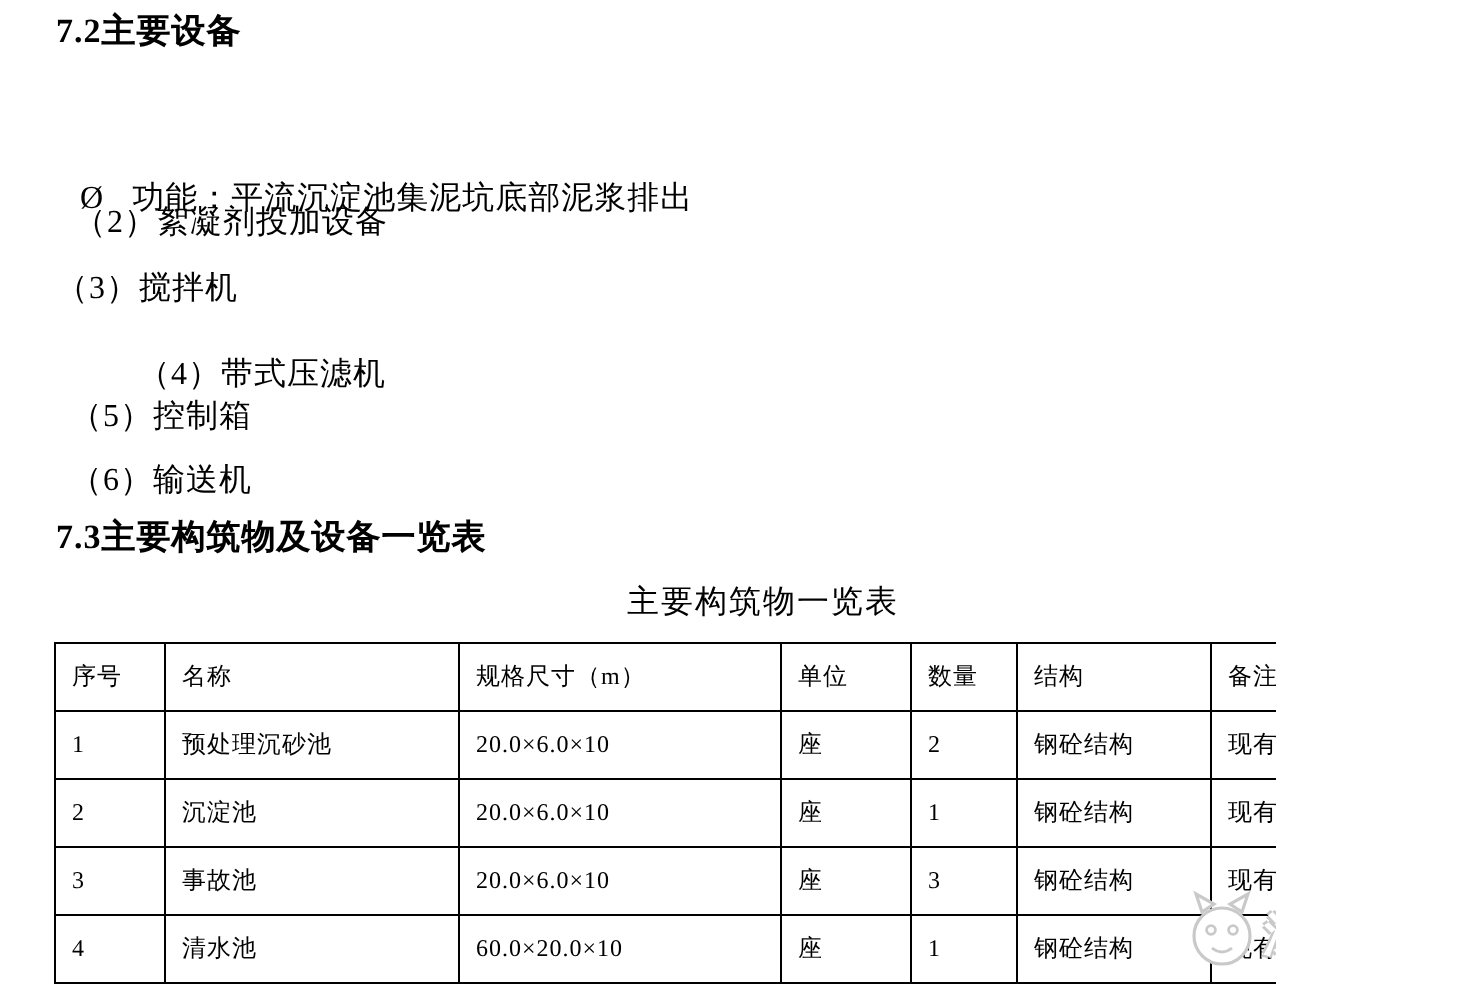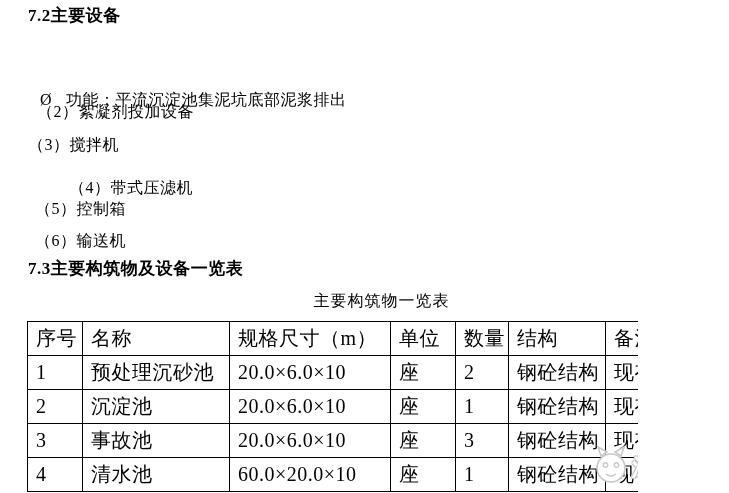--- a/index.html
+++ b/index.html
@@ -57,21 +57,21 @@
     position: absolute;
     left: 27px;
     top: 321px;
     border-collapse: collapse;
     table-layout: fixed;
     width: 676px;
   }
   table.structures td {
     border: 1px solid #000000;
     padding: 0 2px 0 8px;
-    font-size: 20px;
+    font-size: 12px;
     height: 33px;
     vertical-align: middle;
     white-space: nowrap;
     overflow: hidden;
     letter-spacing: 0.5px;
   }
   .c0 { width: 55px; }
   .c1 { width: 147px; }
   .c2 { width: 161px; }
   .c3 { width: 65px; }

